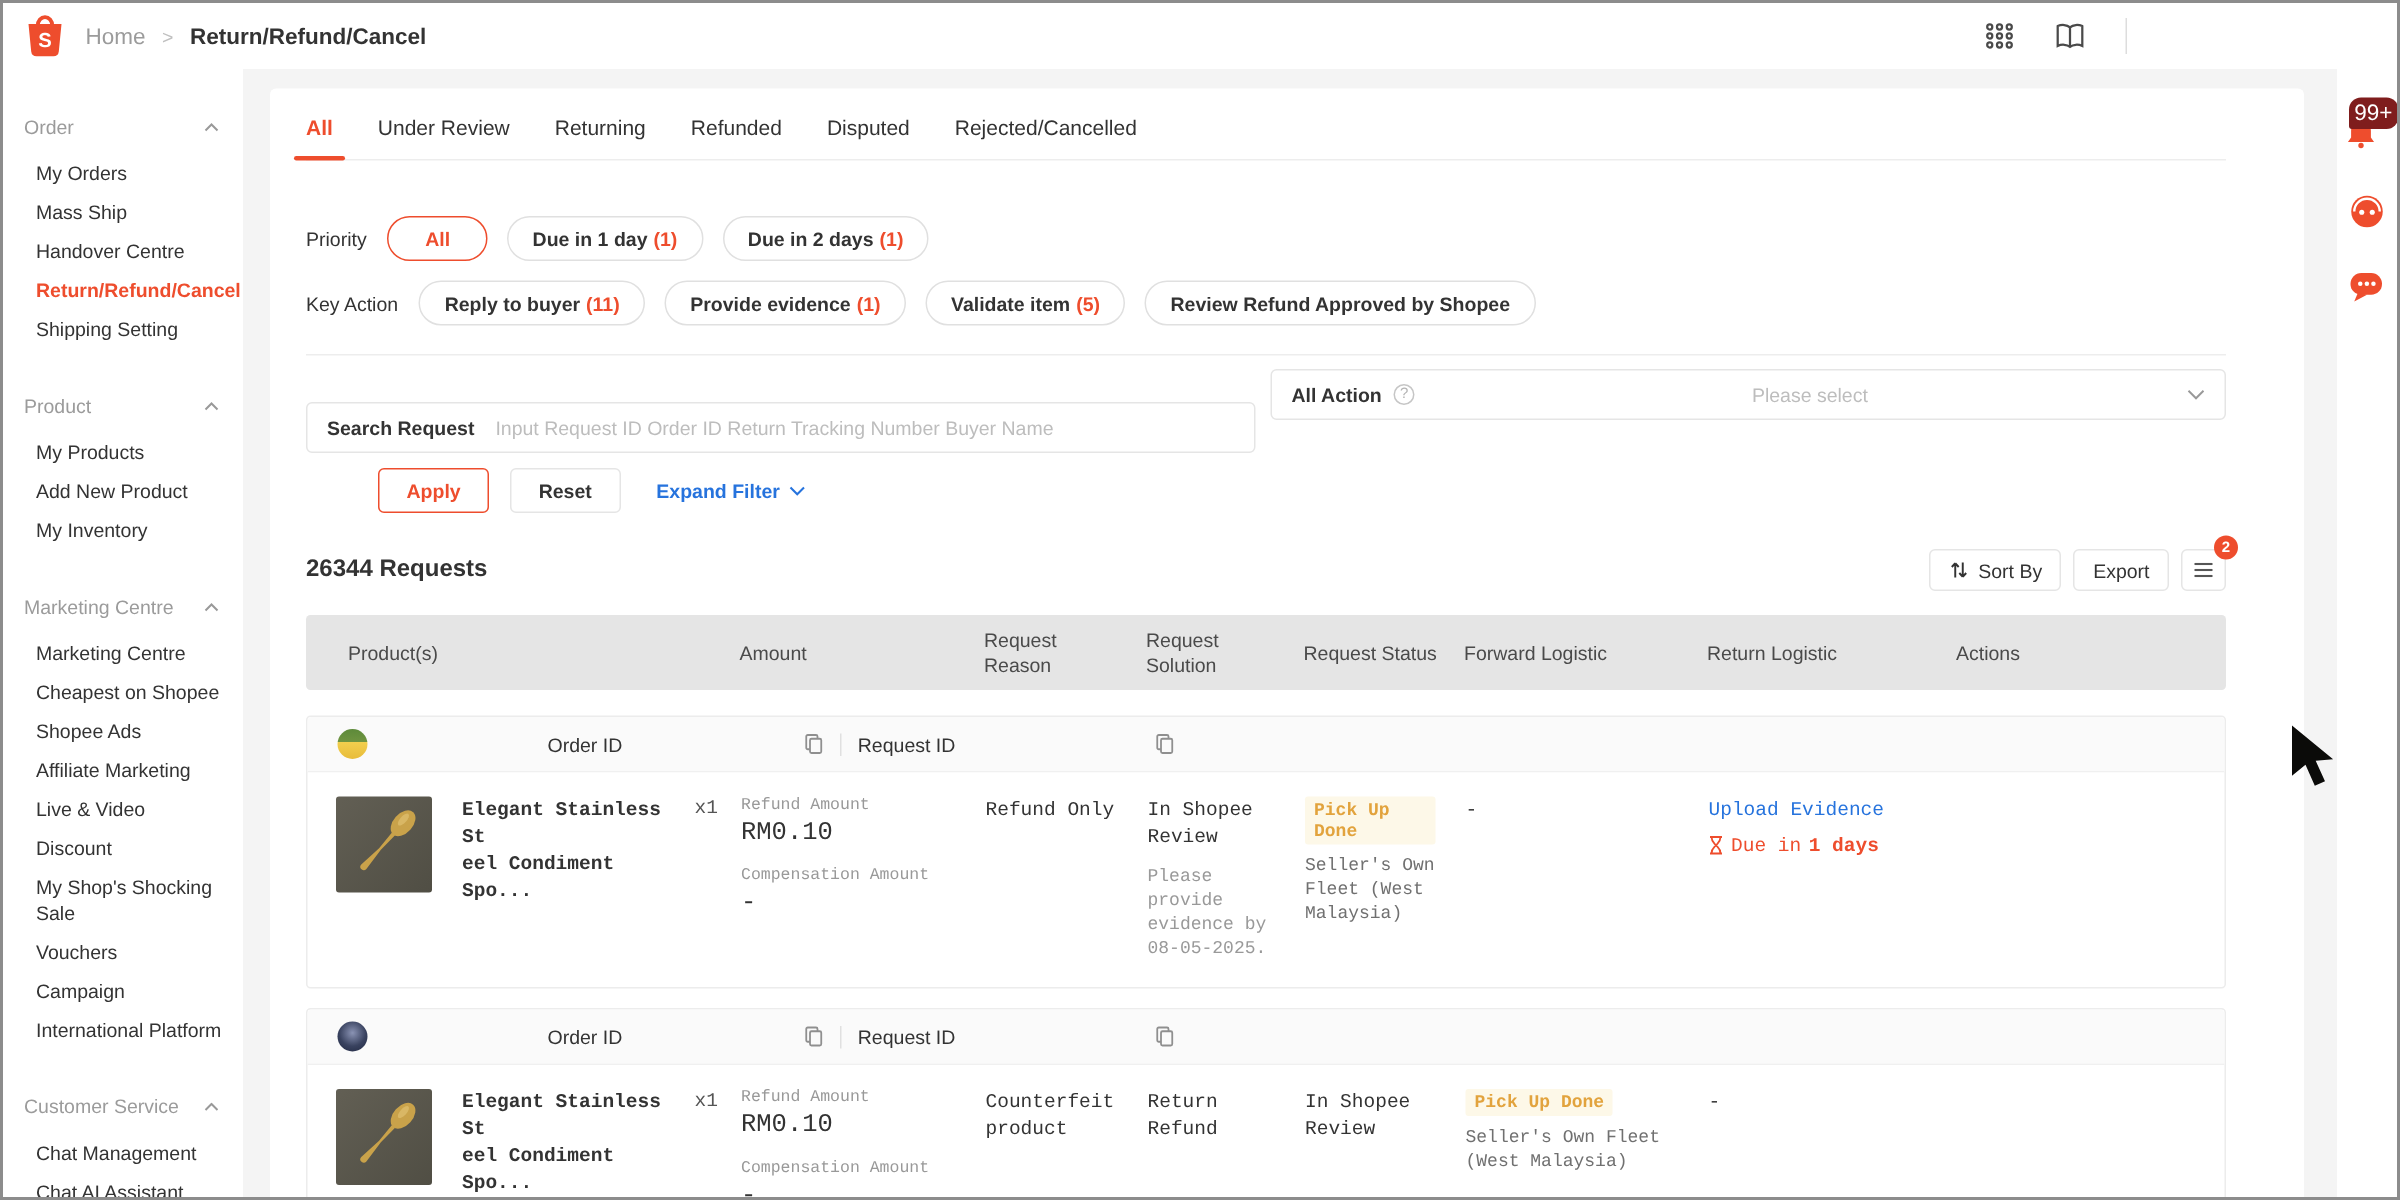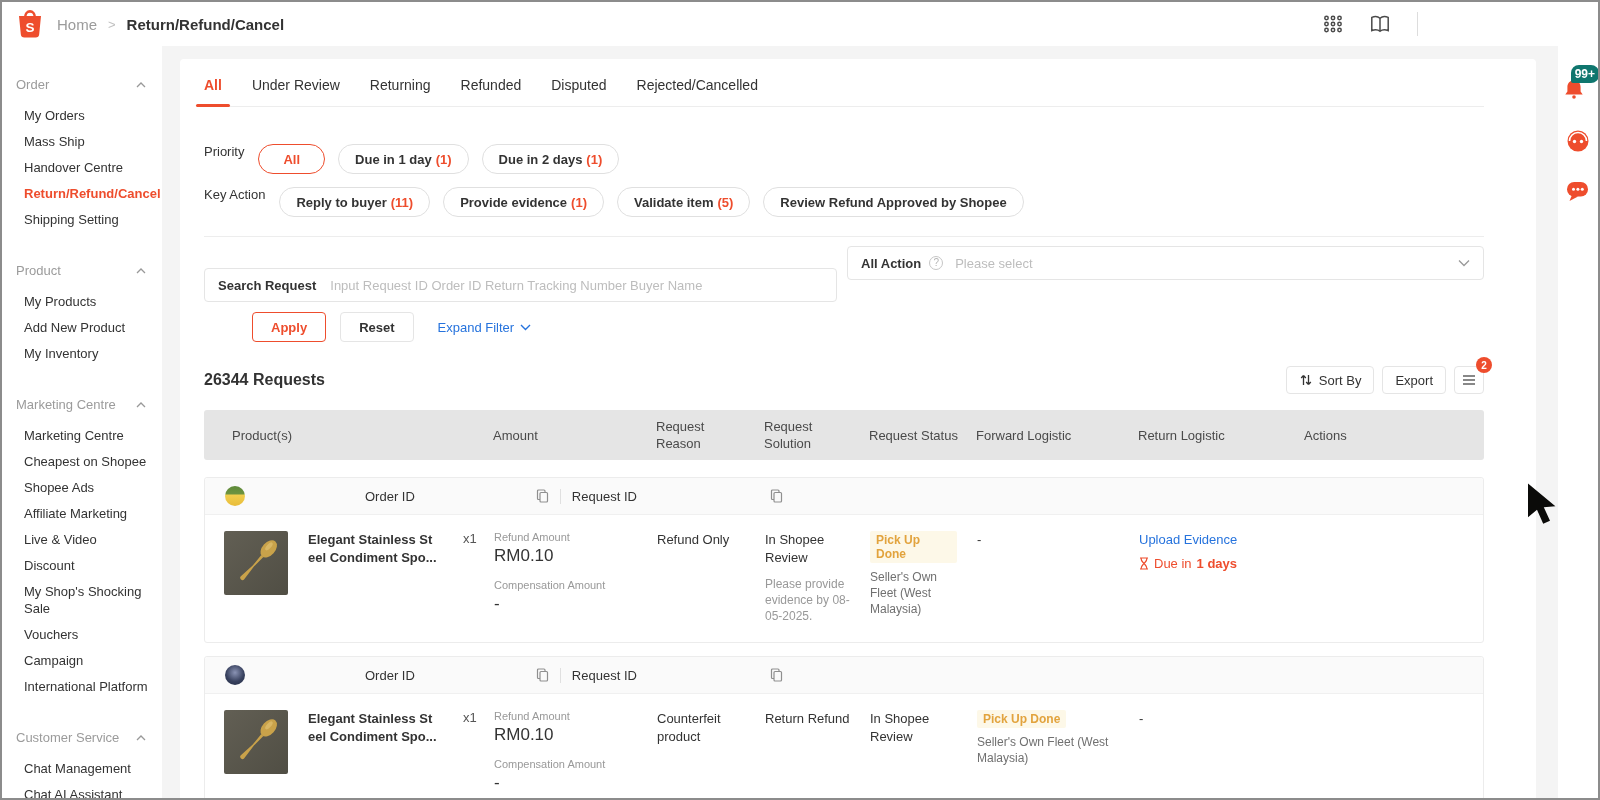--- a/index.html
+++ b/index.html
@@ -26,41 +26,41 @@
   .side-section { margin-bottom:30px; }
   .side-header { display:flex; align-items:center; justify-content:space-between; padding-right:16px; color:#9b9b9b; margin-bottom:9px; cursor:pointer; line-height:17px; }
   .side-item { color:#333; padding:4.5px 0 4.5px 8px; line-height:17px; width:132px; cursor:pointer; }
   .side-item.active { color:#ee4d2d; font-weight:bold; }
   
   .panel { position:absolute; left:178px; top:13px; width:1356px; height:920px; background:#fff; border-radius:4px; padding:18px 52px 0 24px; }
   .tabs { display:flex; gap:30px; border-bottom:1px solid #ededed; padding-bottom:13px; }
   .tab { font-size:14px; font-weight:500; color:#333; position:relative; cursor:pointer; }
   .tab.active { color:#ee4d2d; font-weight:700; }
   .tab.active::after { content:""; position:absolute; left:-8px; right:-8px; bottom:-14px; height:3px; background:#ee4d2d; border-radius:2px; }
-  .filter-row { display:flex; margin-top:37px; }
+  .filter-row { display:flex; align-items:center; margin-top:37px; }
   .filter-row + .filter-row { margin-top:13px; }
   .filter-label { font-size:13px; color:#333; margin-right:14px; white-space:nowrap; }
   .pill { height:30px; border:1px solid #e0e0e0; border-radius:16px; background:#fff; display:flex; align-items:center; padding:0 16px; font-size:13px; font-weight:600; color:#333; margin-right:13px; cursor:pointer; white-space:nowrap; }
   .pill.selected { border-color:#ee4d2d; color:#ee4d2d; padding:0 24px; }
   .pill .count { color:#ee4d2d; margin-left:4px; }
   .hr { height:1px; background:#ededed; margin-top:19px; }
   .search-row { display:flex; gap:10px; margin-top:9px; }
   .fbox { height:34px; border:1px solid #e5e5e5; border-radius:4px; background:#fff; display:flex; align-items:center; padding:0 13px; }
   .search-box { flex:0 0 633px;margin-top:22px; }
   .fbox .lbl { font-size:13px; font-weight:600; color:#333; margin-right:14px; white-space:nowrap; }
   .search-box input { border:none; outline:none; flex:1; font-size:13px; color:#333; background:transparent; }
   .search-box input::placeholder { color:#bdbdbd; }
   .action-box { flex:1; }
   .help-circle { width:14px; height:14px; border:1px solid #c6c6c6; border-radius:50%; color:#b5b5b5; font-size:10px; line-height:12px; text-align:center; margin-right:12px; flex:none; cursor:pointer; }
-  .placeholder { color:#bdbdbd; font-size:13px; flex:1; }
+  .placeholder { color:#bdbdbd; font-size:13px; flex:1;text-align:center; }
   .btn-row { display:flex; align-items:center; margin-top:10px;padding-left:48px; }
   .btn { height:30px; border-radius:4px; background:#fff; display:flex; align-items:center; padding:0 18px; font-size:13px; font-weight:600; cursor:pointer; }
   .btn.apply { border:1px solid #ee4d2d; color:#ee4d2d; }
   .btn.reset { border:1px solid #e5e5e5; color:#333; margin-left:14px; }
-  .expand { color:#2673dd; font-size:13px; font-weight:400; display:flex; align-items:center; gap:6px; margin-left:24px; cursor:pointer; }
+  .expand { color:#2673dd; font-size:13px; font-weight:700; display:flex; align-items:center; gap:6px; margin-left:24px; cursor:pointer; }
   .summary-row { display:flex; align-items:center; justify-content:space-between; margin-top:24px; }
   .req-count { font-size:16px; font-weight:700; color:#333; }
   .toolbar { display:flex; align-items:center; gap:8px; }
   .tbtn { height:28px; border:1px solid #e5e5e5; border-radius:4px; background:#fff; display:flex; align-items:center; gap:6px; padding:0 12px; font-size:13px; color:#333; cursor:pointer; }
   .icon-btn { width:30px; height:28px; position:relative; justify-content:center; padding:0; }
   .badge2 { position:absolute; top:-10px; right:-9px; min-width:16px; height:16px; border-radius:8px; background:#ee4d2d; color:#fff; font-size:10px; font-weight:700; display:flex; align-items:center; justify-content:center; padding:0 4px; }
   
   .grid8 { display:grid; grid-template-columns:277px 163px 108px 105px 107px 162px 166px 1fr; }
   .thead { background:#e5e5e5; border-radius:3px; margin-top:16px; height:50px; align-items:center; font-size:13px; color:#4a4a4a; }
   .thead > div { padding-left:12px; line-height:17px; padding-right:6px; }
@@ -68,41 +68,41 @@
   .card { border:1px solid #ececec; border-radius:3px; margin-top:17px; background:#fff; }
   .card-head { height:37px; background:#fafafa; border-bottom:1px solid #f0f0f0; border-radius:3px 3px 0 0; display:flex; align-items:center; font-size:13px; color:#333; }
   .avatar { width:20px; height:20px; border-radius:50%; margin-left:20px; flex:none; cursor:pointer; }
   .av1 { background:linear-gradient(180deg,#5d8a3a 0%,#6f9440 42%,#f2cf4e 43%,#e8bc3a 100%); }
   .av2 { background:radial-gradient(circle at 50% 38%,#8a93b4 0%,#39425f 55%,#1f2740 100%); }
   .oid-lbl { margin-left:120px; }
   .id-space1 { width:121px; }
   .id-space2 { width:133px; }
   .vdiv { width:1px; height:15px; background:#e0e0e0; margin:0 11px; }
   .copy { cursor:pointer; display:flex; }
-  .card-body { padding:16px 0 18px 0; font-size:13px; }
+  .card-body { padding:16px 0 18px 0; font-size:13px;font-family:Liberation Mono, monospace; }
   .cell { padding-left:12px; padding-right:8px; }
   .prod { display:flex; padding-left:19px; }
   .prod-img { width:64px; height:64px; border-radius:2px; overflow:hidden; flex:none; background:linear-gradient(135deg,#625f54 0%,#504e44 100%); cursor:pointer; }
   .prod-name { margin-left:20px; width:151px; line-height:18px; font-weight:600; color:#333; cursor:pointer; }
   .prod-qty { color:#555; margin-left:4px; }
   .amt-lbl { font-size:11px; color:#999; }
   .amt-val { font-size:17px; color:#333; margin-top:3px; }
   .amt-lbl.second { margin-top:13px; }
   .plain { color:#333; line-height:18px; }
   .status-note { font-size:12px; color:#999; line-height:16px; margin-top:9px; max-width:100px; }
   .fl-badge { display:inline-block; background:#fdf8e8; color:#e2a33d; font-size:12px; font-weight:600; padding:2px 6px; border-radius:2px; }
   .fl-detail { font-size:12px; color:#707070; line-height:16px; margin-top:6px; max-width:146px; }
   .alink { color:#2673dd; line-height:17px; cursor:pointer; display:block; }
   .alink + .alink { margin-top:9px; }
   .due { display:flex; align-items:center; gap:5px; color:#ee4d2d; margin-top:8px; }
   .due b { font-weight:700; }
   
   .rail { position:absolute; right:0; top:0; width:40px; height:100%; background:#fff; }
   .bell-wrap { position:absolute; top:19px; left:2px; width:38px; height:40px; cursor:pointer; }
-  .bell-badge { position:absolute; top:0; right:-1px; background:#0f766e; color:#fff; font-size:12px; font-weight:700; padding:2px 4px; border-radius:8px 8px 8px 2px; }
+  .bell-badge { position:absolute; top:0; right:-1px; background:#7f1d1d; color:#fff; font-size:15px; font-weight:400; padding:2px 4px; border-radius:8px 8px 8px 2px; }
   .bell-svg { position:absolute; left:2px; top:12px; }
   .support-wrap { position:absolute; top:82px; left:7px; cursor:pointer; }
   .chat-wrap { position:absolute; top:133px; left:7px; cursor:pointer; }
   
   .cursor { position:absolute; left:1523px; top:436px; z-index:50; pointer-events:none; }
 </style>
 </head>
 <body>
 
 <div class="topbar">

